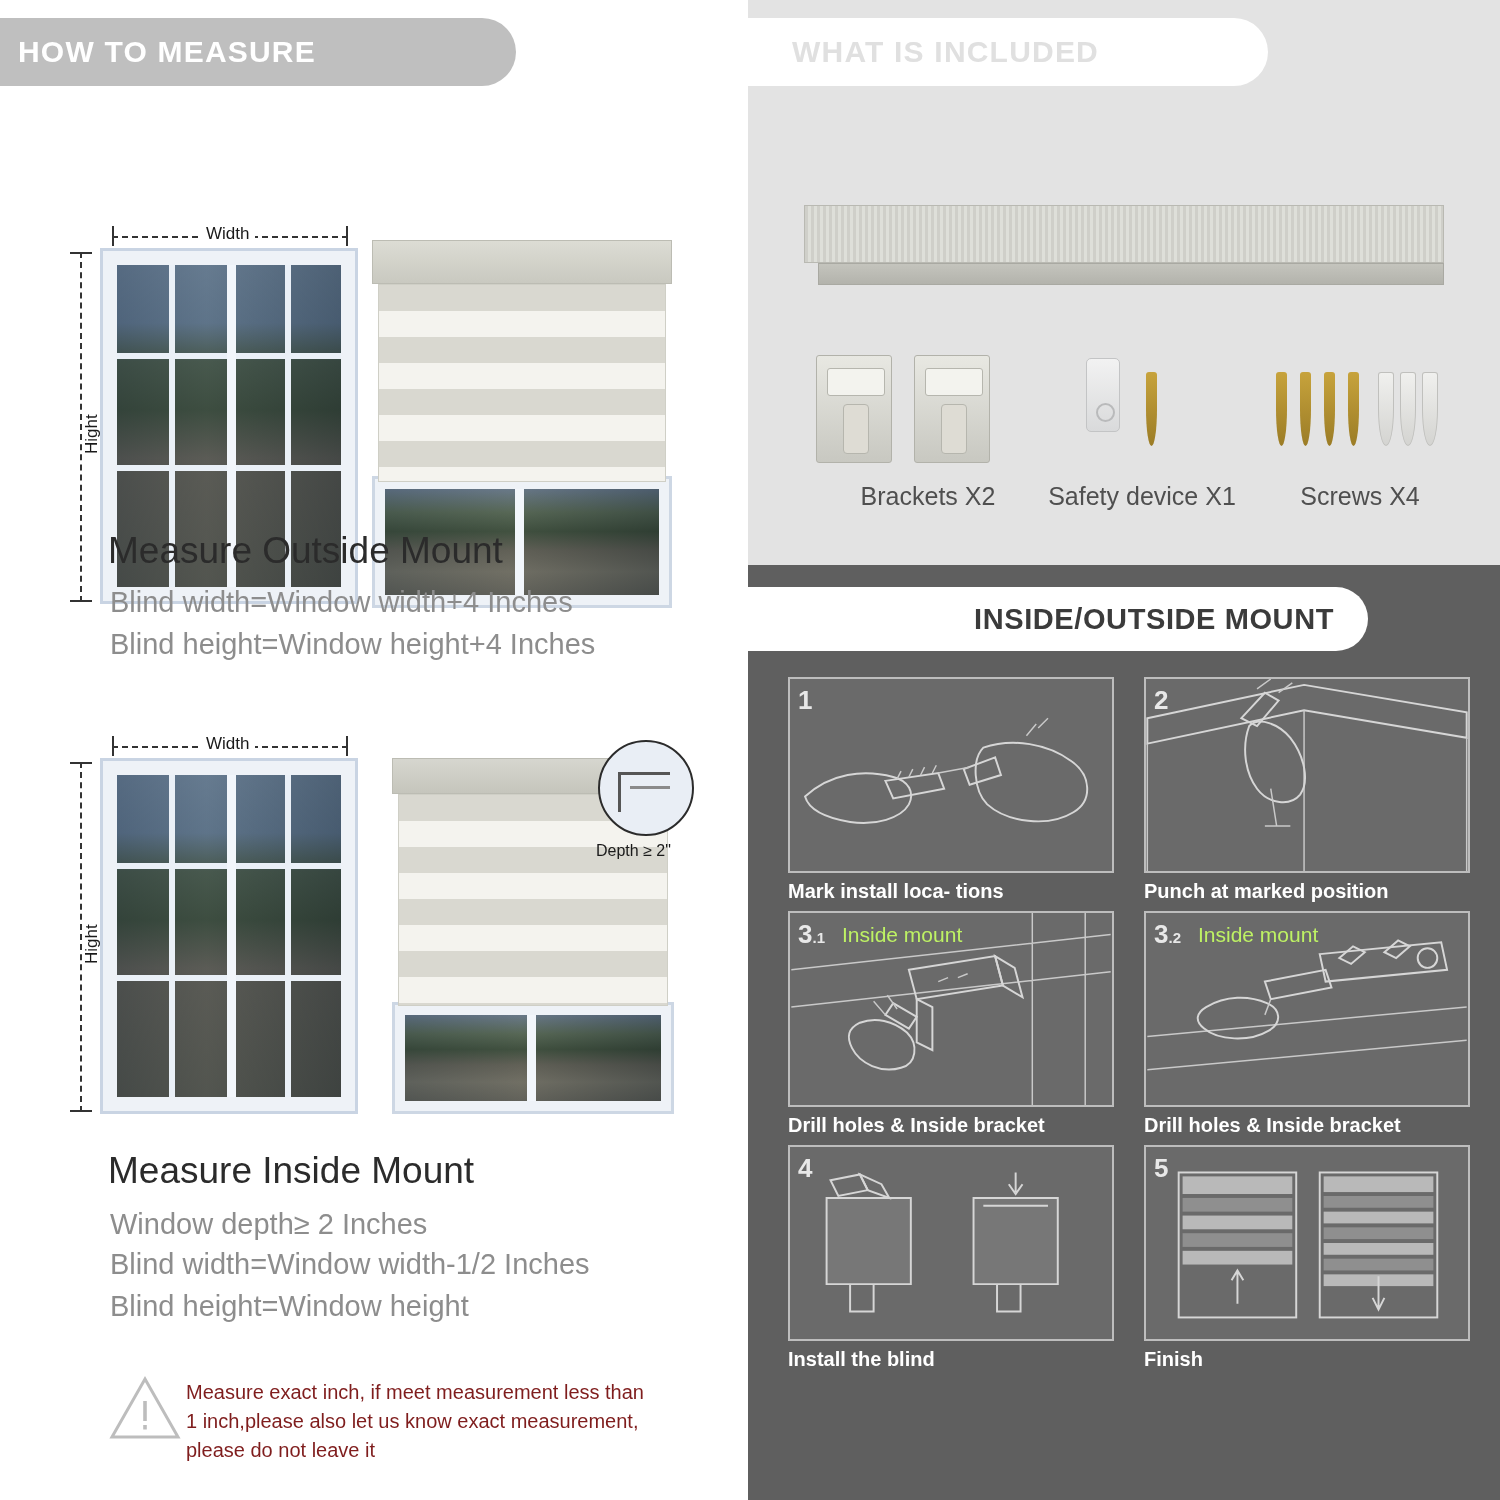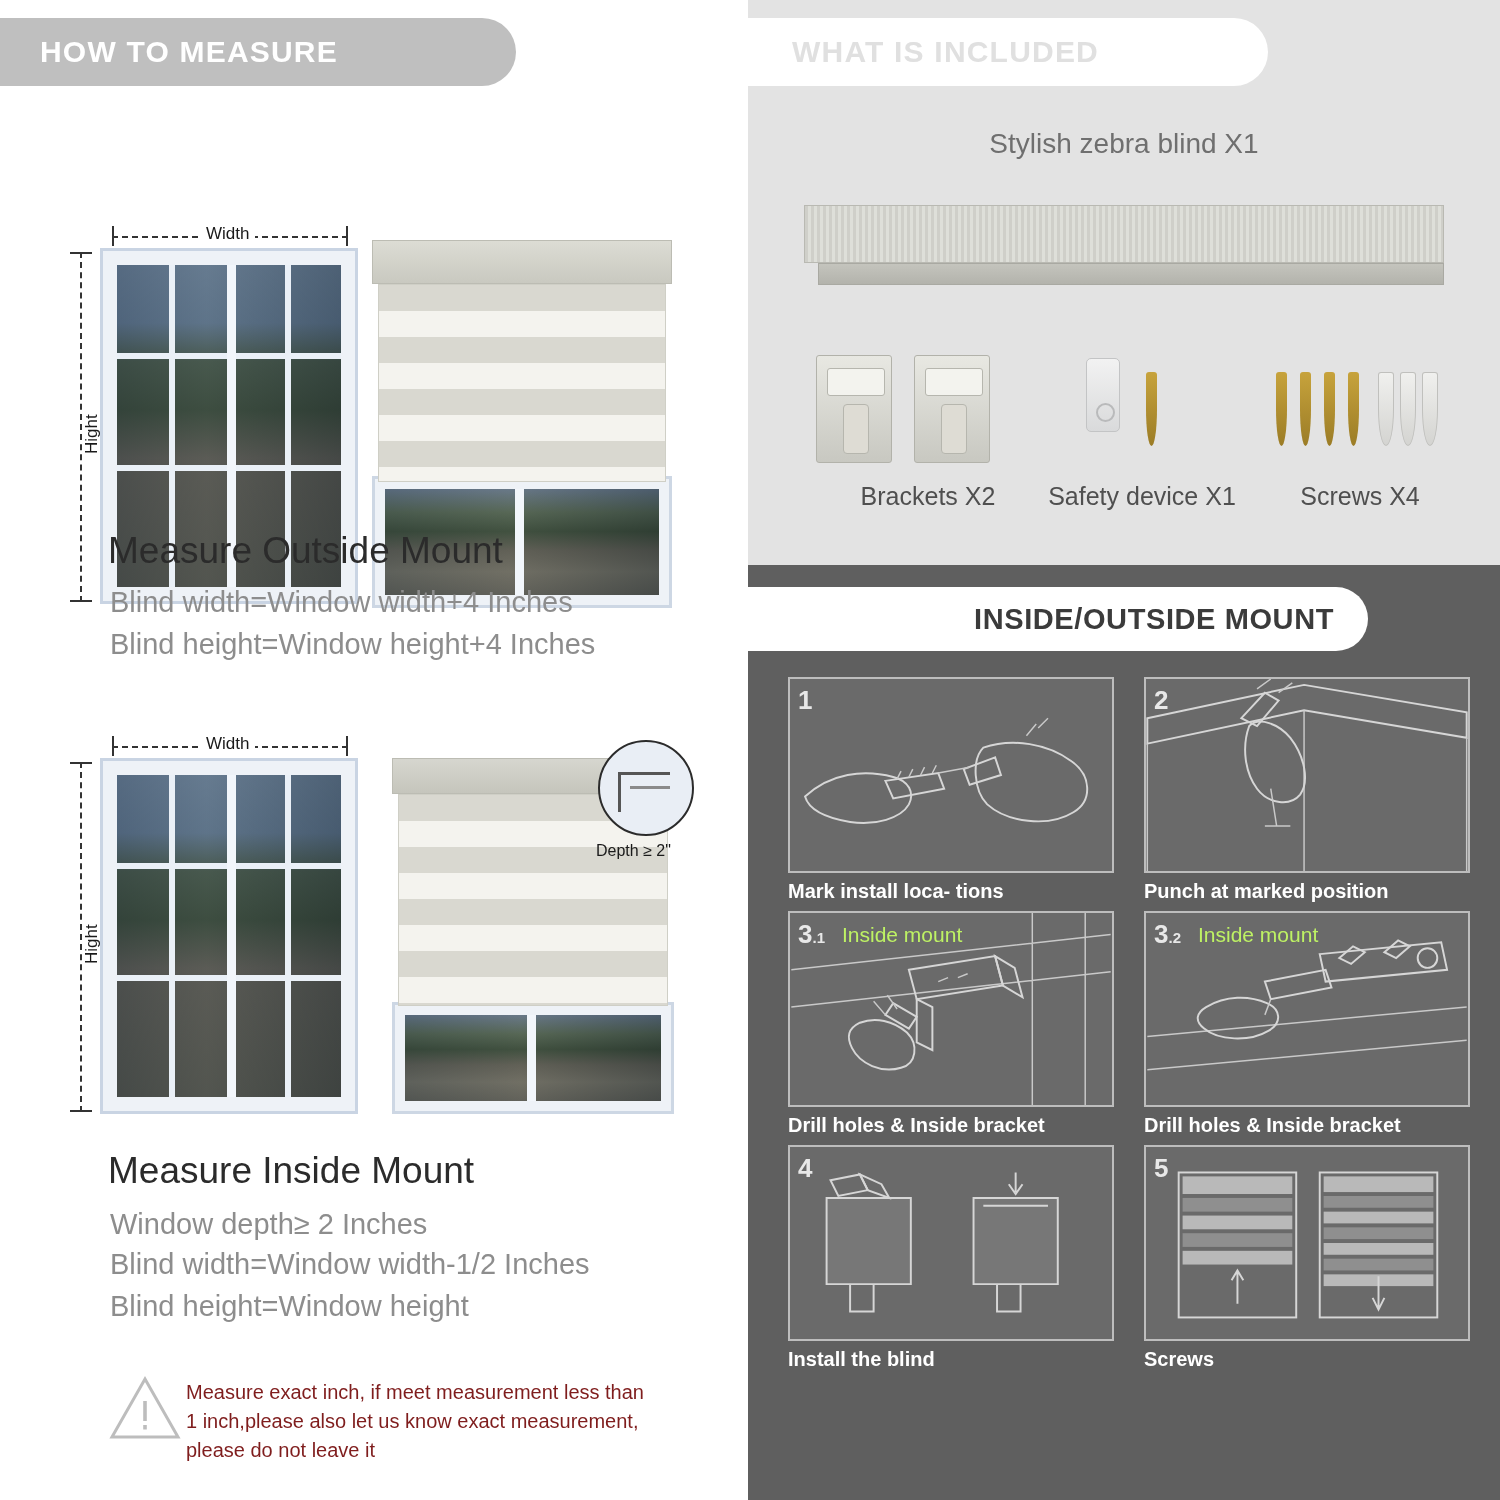--- a/index.html
+++ b/index.html
@@ -20,21 +20,21 @@
   .pill{
     position:absolute;
     display:flex;align-items:center;
     font-weight:bold;color:#ffffff;
     letter-spacing:1.2px;
   }
   .pill-howto{
     left:0;top:18px;width:516px;height:68px;
     background:#bfbfbf;
     border-radius:0 34px 34px 0;
-    padding-left:40px;box-sizing:border-box;
+    padding-left:18px;box-sizing:border-box;
     font-size:30px;
     text-align:right;
   }
 
   
   .diagram{position:absolute;}
 
   .winframe{
     position:absolute;
     background:#eef2f7;
@@ -331,21 +331,20 @@
       </svg>
     </div>
     <div class="note" style="left:186px;top:1378px;">Measure exact inch, if meet measurement less than 1 inch,please also let us know exact measurement, please do not leave it</div>
   </div>
 
   <div class="right-top">
     <div class="pill-white" style="width:520px;">
       <span>WHAT IS INCLUDED</span>
     </div>
 
-    <div class="inc-title">Stylish zebra blind X1</div>
 
     <div class="railbig">
       <div class="face"></div>
       <div class="lip"></div>
     </div>
 
     <div class="bracket" style="left:68px;top:355px;"></div>
     <div class="bracket" style="left:166px;top:355px;"></div>
     <div class="partscap" style="left:50px;top:482px;width:260px;">Brackets X2</div>
 
@@ -481,18 +480,18 @@
               <rect x="180" y="50" width="112" height="12" class="zeb-b"></rect>
               <rect x="180" y="66" width="112" height="12" class="zeb-a"></rect>
               <rect x="180" y="82" width="112" height="12" class="zeb-b"></rect>
               <rect x="180" y="98" width="112" height="12" class="zeb-a"></rect>
               <rect x="180" y="114" width="112" height="12" class="zeb-b"></rect>
               <rect x="180" y="130" width="112" height="12" class="zeb-a"></rect>
               <path class="line" d="M236 132 L236 164 M230 154 L236 166 L242 154"></path>
             </svg>
           </div>
         </div>
-        <span class="cap">Screws</span>
+        <span class="cap">Finish</span>
       </div>
 
     </div>
   </div>
 </div>
 
 </body></html>

